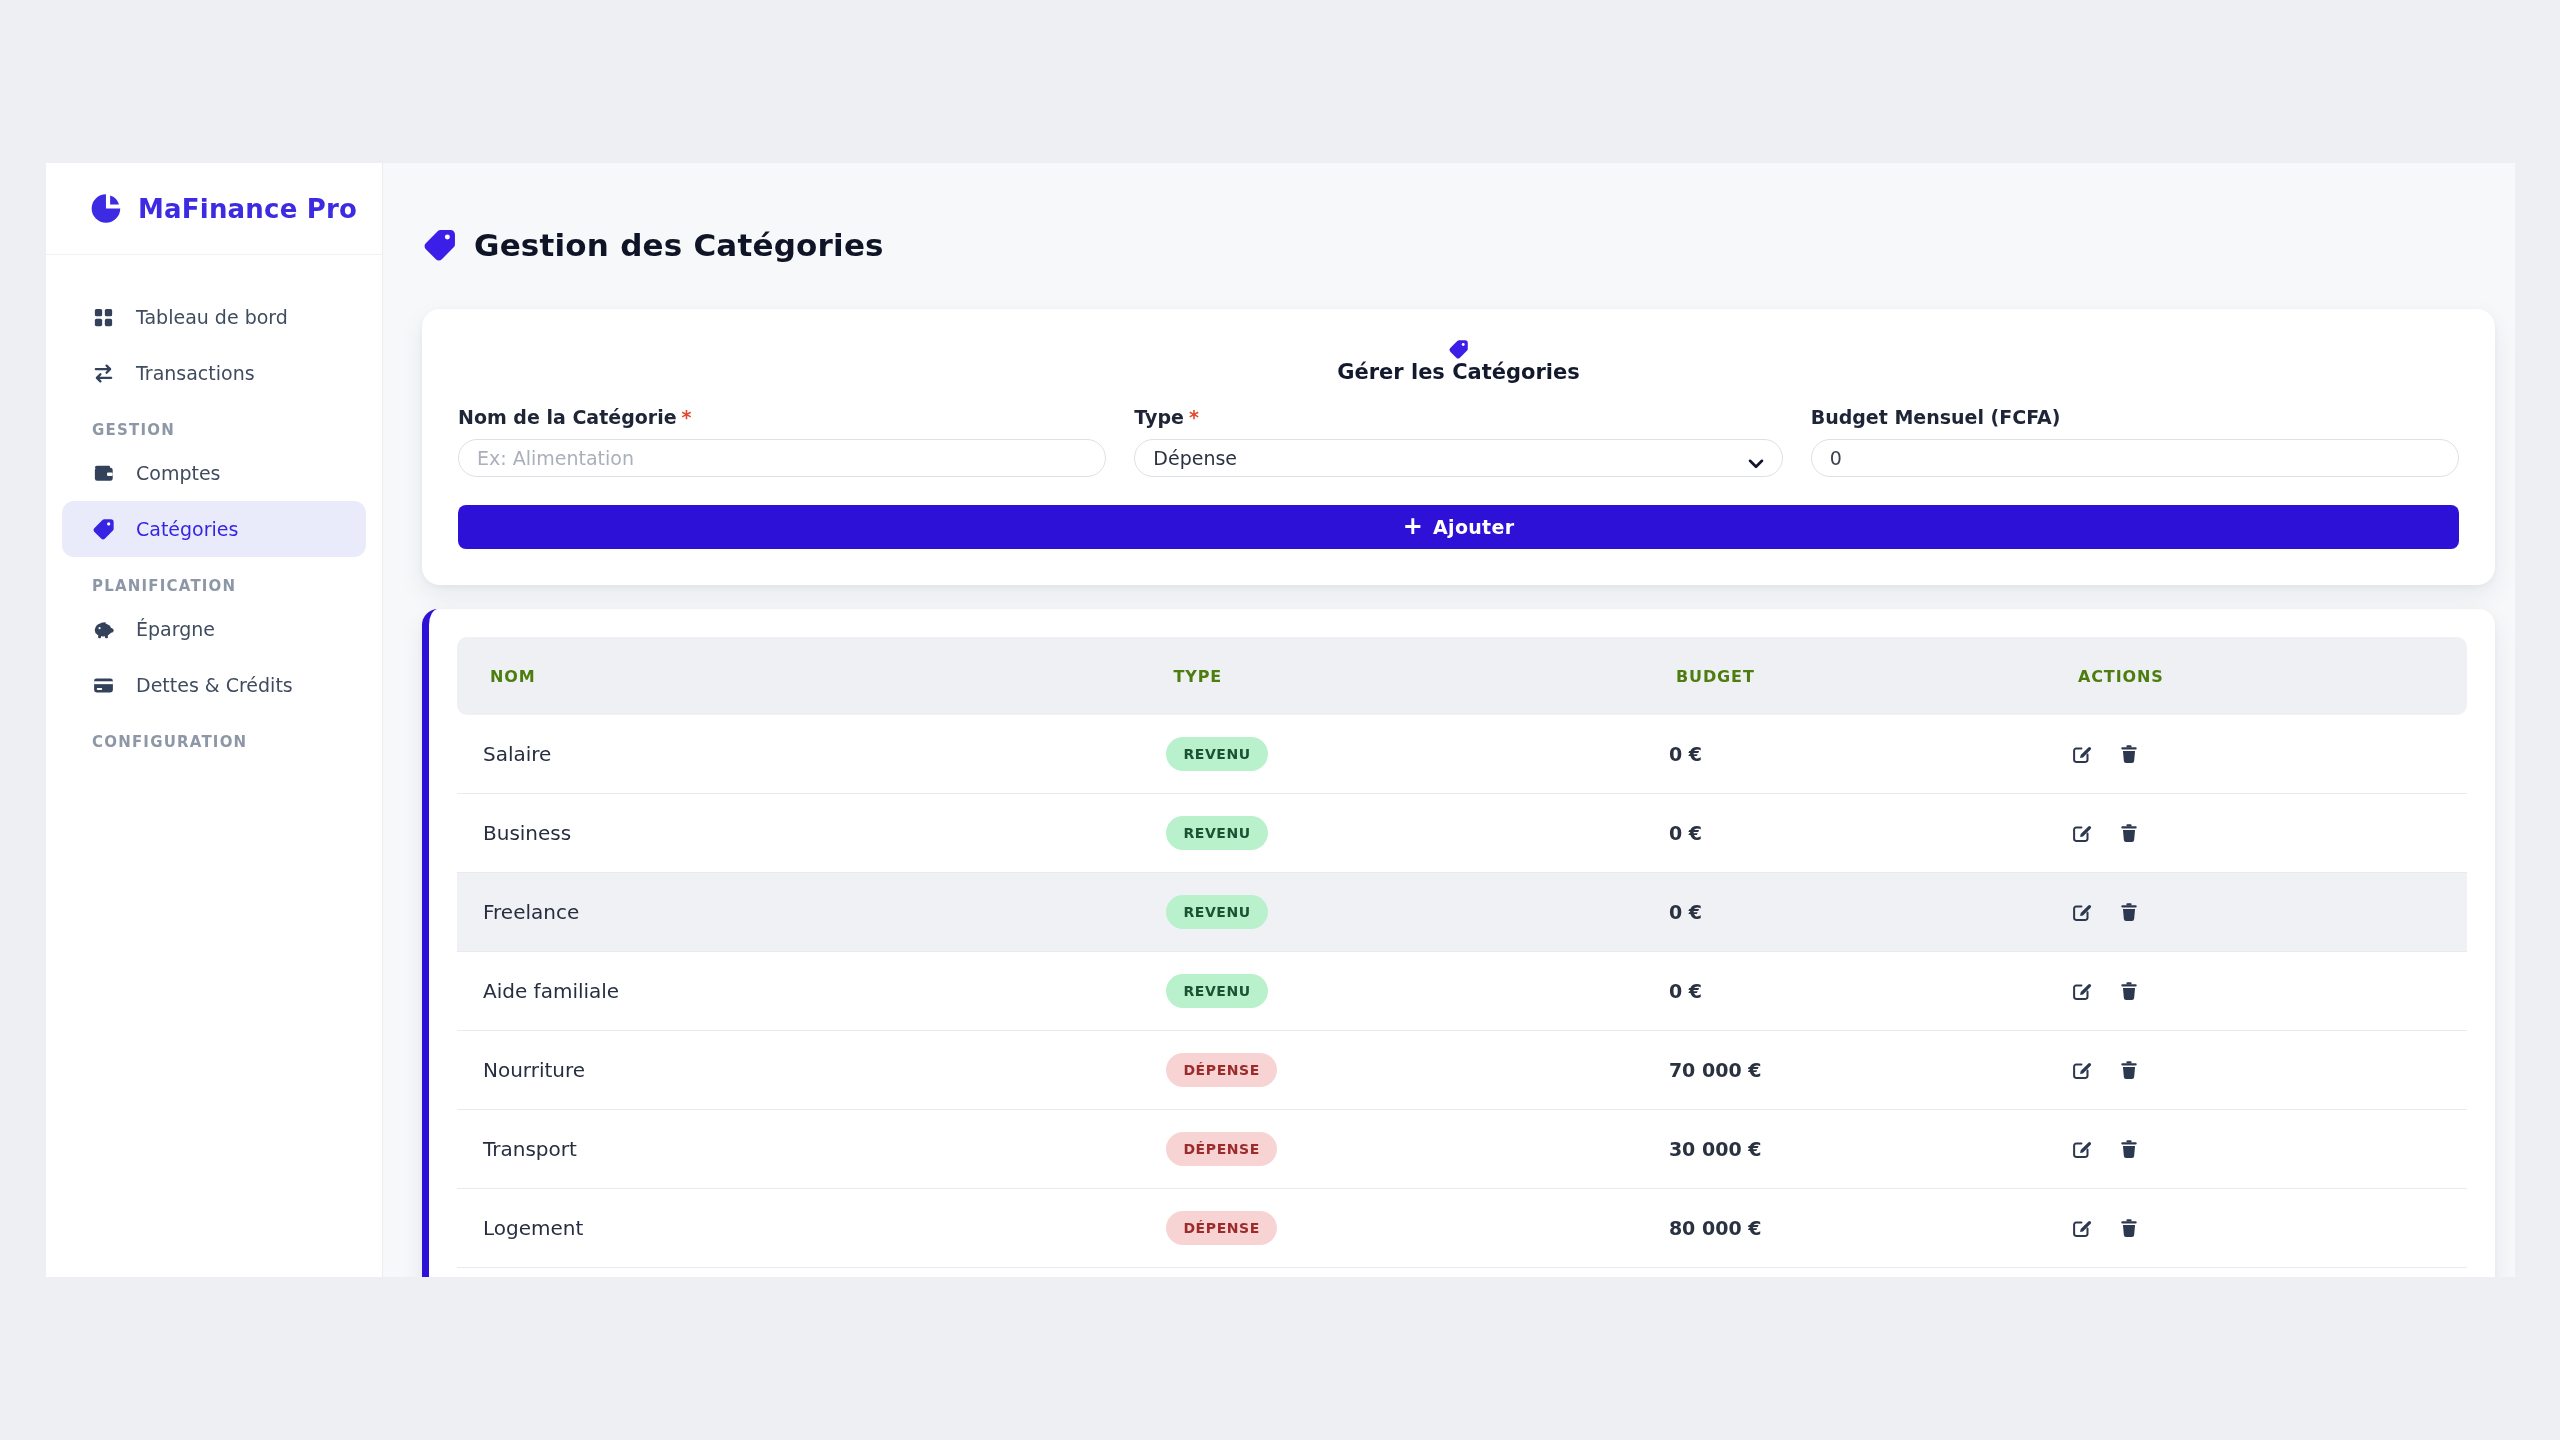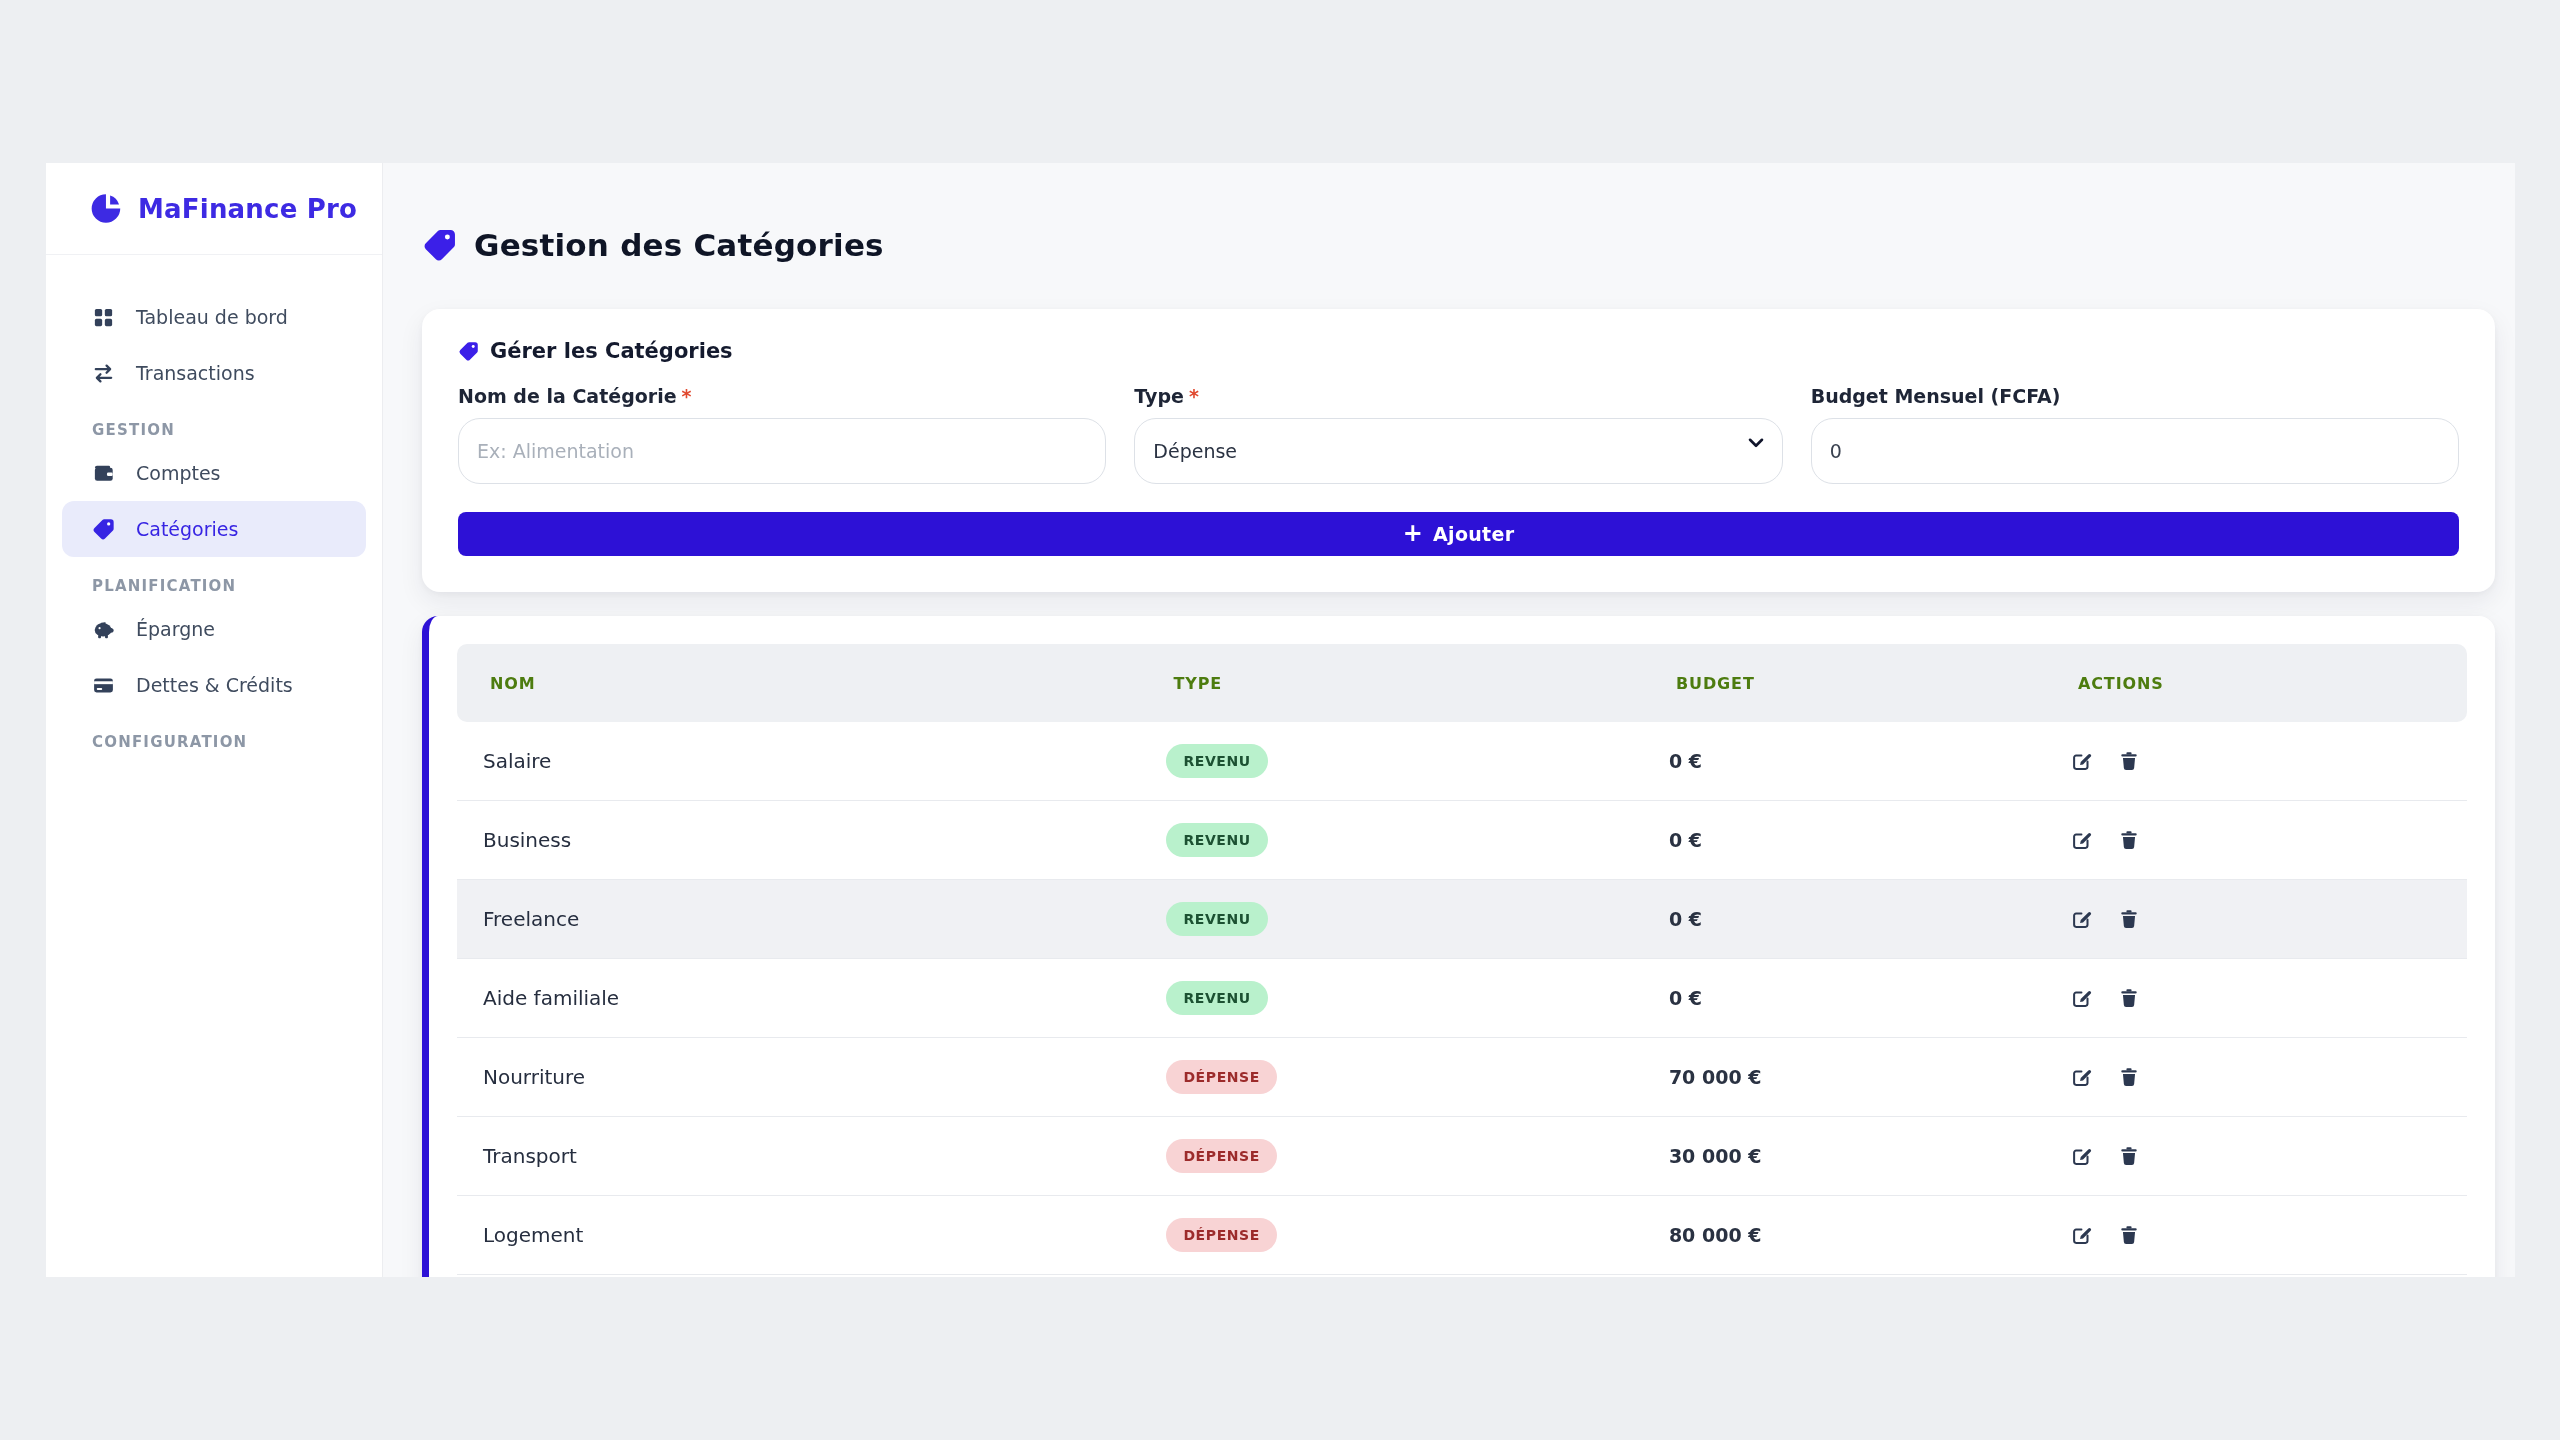--- a/index.html
+++ b/index.html
@@ -43,28 +43,28 @@
   
   .main{flex:1;padding:0 20px 0 39px;min-width:0;}
   .page-header{margin-top:64px;display:flex;align-items:center;gap:17px;}
   .page-header .ph-icon{width:35px;height:35px;color:#3b1fe8;display:flex;}
   .page-title{font-size:31px;font-weight:800;color:#0f1526;letter-spacing:.2px;}
   .card{
     background:#fff;border-radius:18px;
     box-shadow:0 10px 26px rgba(25,32,62,.07), 0 2px 6px rgba(25,32,62,.04);
   }
   .form-card{margin-top:46px;padding:30px 36px 36px 36px;}
-  .form-card-title{display:flex;align-items:center;gap:11px;}
+  .form-card-title{display:flex;align-items:center;flex-direction:column;}
   .form-card-title .fc-icon{width:21px;height:21px;color:#3b1fe8;display:flex;}
   .form-card-title-text{font-size:21px;font-weight:700;color:#141a2e;}
   .form-grid{margin-top:22px;display:grid;grid-template-columns:1fr 1fr 1fr;column-gap:28px;}
   .field-label{font-size:19px;font-weight:600;color:#1e2536;margin-bottom:11px;}
   .req{color:#e0492f;margin-left:5px;font-weight:700;}
   .control{
-    height:66px;border:1.5px solid #dde1e7;border-radius:22px;background:#fff;
+    height:38px;border:1.5px solid #dde1e7;border-radius:22px;background:#fff;
     font-size:19px;color:#2a3242;padding:0 18px;box-sizing:border-box;width:100%;
     font-family:"DejaVu Sans", sans-serif;outline:none;
   }
   .control::placeholder{color:#a9b0ba;}
   .select-wrap{position:relative;}
   .select-box{display:flex;align-items:center;cursor:pointer;}
   .select-caret{position:absolute;right:16px;top:14px;width:22px;height:22px;color:#10152b;pointer-events:none;}
   .budget-input{color:#3a4250;}
   .submit-btn{
     margin-top:28px;width:100%;height:44px;border:none;border-radius:8px;

